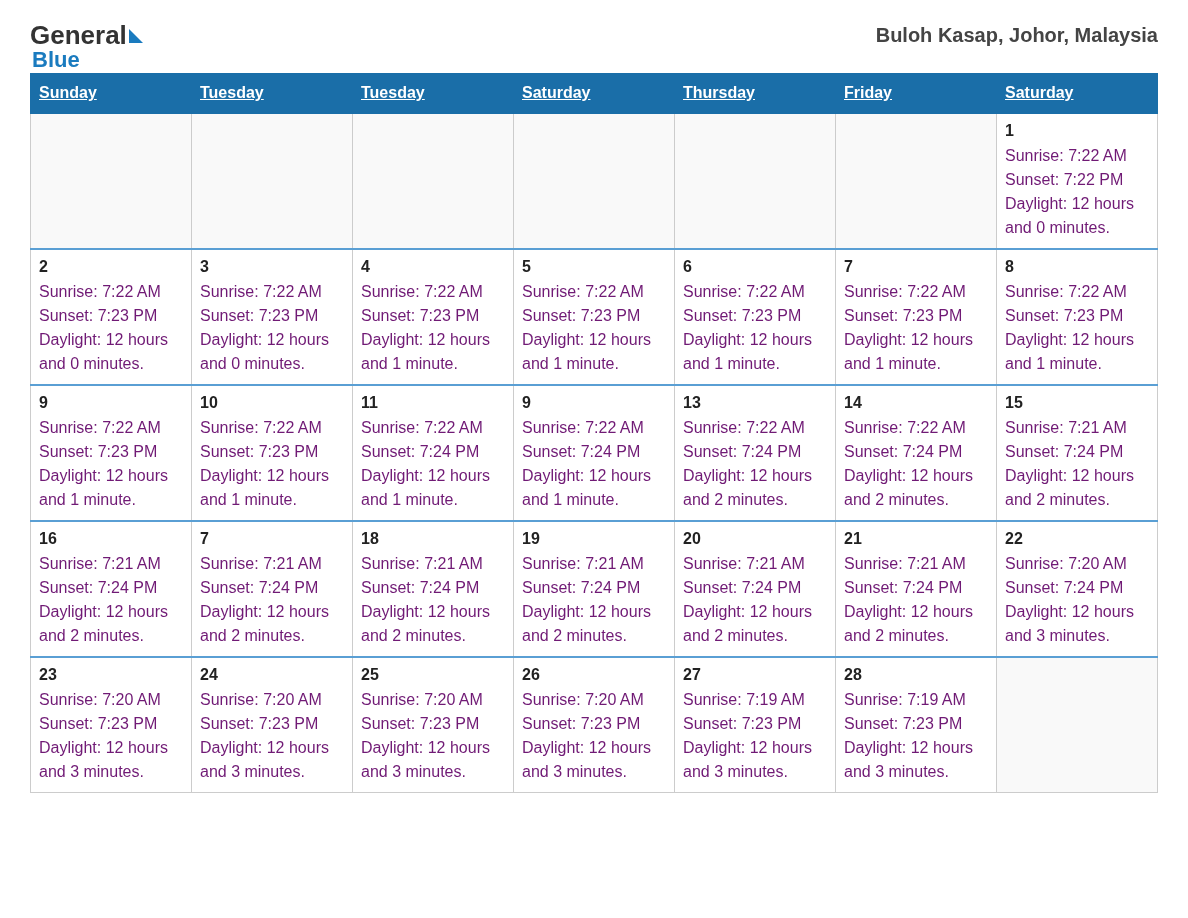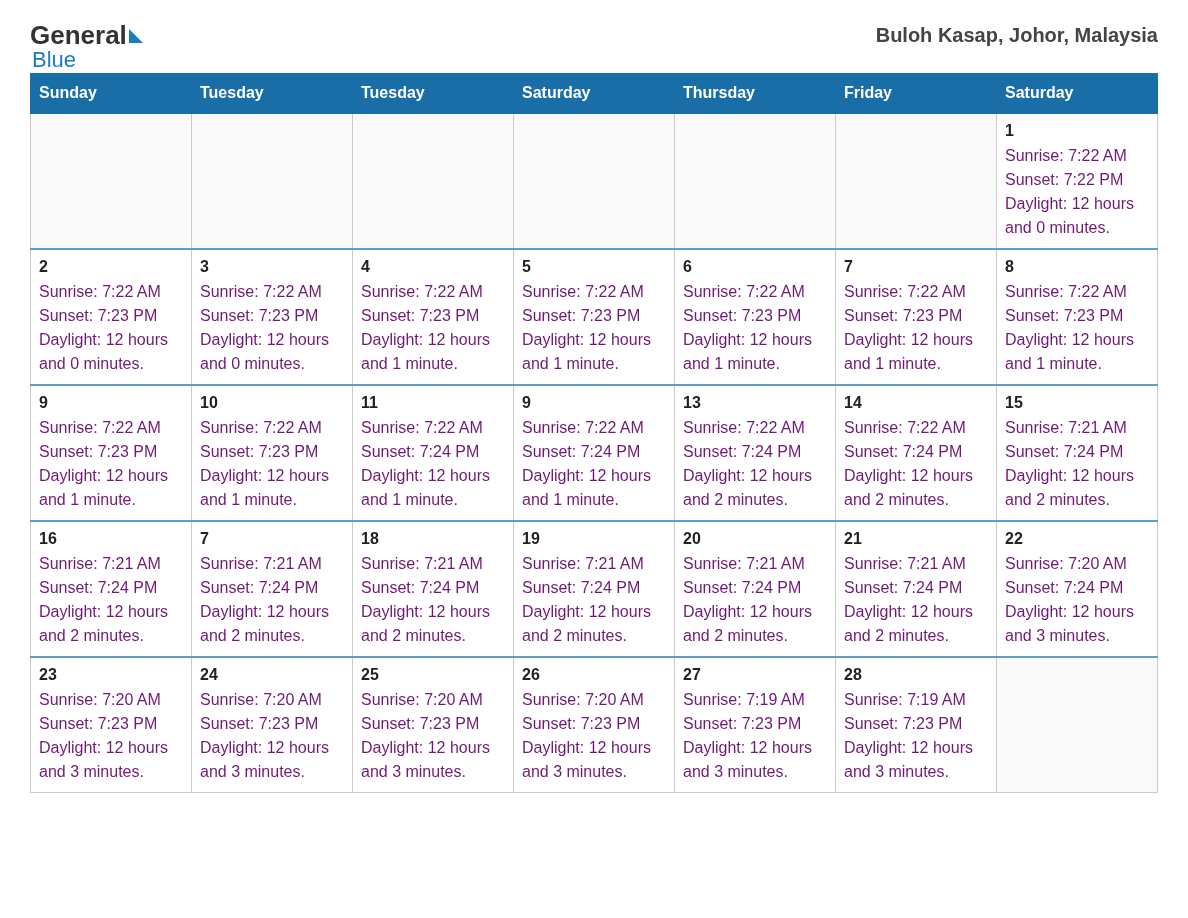--- a/index.html
+++ b/index.html
@@ -35,21 +35,21 @@
       border-left: 14px solid #1a7bbf;
       border-top: 14px solid transparent;
       border-bottom: 0px solid transparent;
       margin: 0 2px;
       display: inline-block;
       vertical-align: middle;
     }
     .logo-sub {
       color: #1a7bbf;
       font-size: 22px;
-      font-weight: normal;
+      font-weight: bold;
       margin-top: -4px;
       padding-left: 2px;
     }
     .title-area {
       text-align: right;
     }
     .calendar-title {
       font-size: 48px;
       font-weight: bold;
       color: #222;
@@ -66,20 +66,21 @@
       table-layout: fixed;
     }
     .calendar-table thead tr th {
       background-color: #1a6ea8;
       color: #fff;
       font-size: 16px;
       font-weight: bold;
       padding: 10px 8px;
       text-align: left;
       border: 1px solid #1a6ea8;
+      text-decoration: underline;
     }
     .calendar-table tbody tr td {
       border: 1px solid #ccc;
       vertical-align: top;
       padding: 8px;
       min-height: 100px;
       height: 120px;
     }
     .day-number {
       font-size: 16px;

